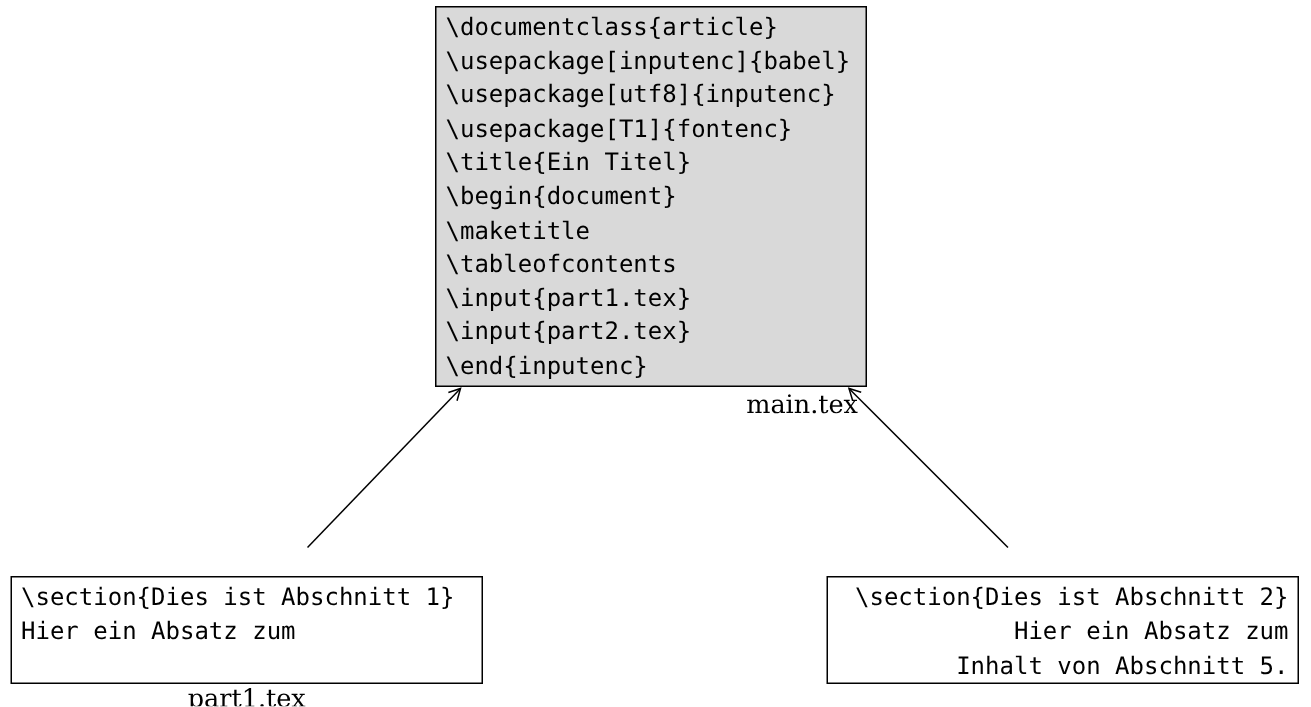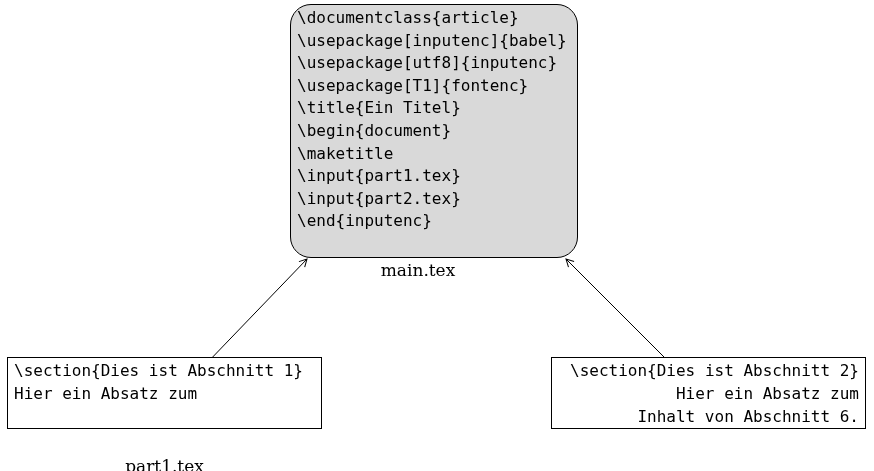--- a/index.html
+++ b/index.html
@@ -28,26 +28,25 @@
     box-sizing: border-box;
     border: 1px solid var(--border, #000000);
     overflow: hidden;
   }
   .mainbox {
     left: 290px;
     top: 4px;
     width: 288px;
     height: 254px;
     background: var(--main-fill, #d9d9d9);
-    border-radius: 21px;
   }
   .partbox {
     width: 315px;
     height: 72px;
-    top: 357px;
+    top: 384px;
     background: var(--part-fill, #ffffff);
   }
   .part1 { left: 7px; }
   .part2 { left: 551px; text-align: right; }
   .code {
     font-family: "DejaVu Sans Mono", monospace;
     font-size: 16px;
     color: var(--text, #000000);
     white-space: pre;
   }
@@ -59,46 +58,46 @@
     padding: 1px 6px;
     line-height: 23px;
   }
   .file-label {
     position: absolute;
     text-align: center;
     font-family: "DejaVu Serif", serif;
     font-size: 17px;
     color: var(--text, #000000);
   }
-  .main-label  { left: 274px; top: 260px; width: 288px; }
+  .main-label  { left: 284px; top: 260px; width: 288px; text-align: right; }
   .part1-label { left: 7px;   top: 456px; width: 315px; }
   .part2-label { left: 551px; top: 444px; width: 315px; }
 </style>
 </head>
 <body>
 
 <div class="canvas">
 
   <svg class="overlay" width="874" height="471" viewBox="0 0 874 471" xmlns="http://www.w3.org/2000/svg">
     <defs>
       <marker id="arrowV" markerWidth="14" markerHeight="14" refX="8.5" refY="5" orient="auto" markerUnits="userSpaceOnUse">
         <path d="M1,1 L8.5,5 L1,9" fill="none" stroke="#000000" stroke-width="1"></path>
       </marker>
     </defs>
     <line x1="205" y1="365" x2="307" y2="259" stroke="#000000" stroke-width="1" marker-end="url(#arrowV)"></line>
     <line x1="672" y1="365" x2="566" y2="259" stroke="#000000" stroke-width="1" marker-end="url(#arrowV)"></line>
   </svg>
 
   <div class="filebox mainbox">
-    <div class="code"><div>\documentclass{article}</div><div>\usepackage[inputenc]{babel}</div><div>\usepackage[utf8]{inputenc}</div><div>\usepackage[T1]{fontenc}</div><div>\title{Ein Titel}</div><div>\begin{document}</div><div>\maketitle</div><div>\input{part1.tex}</div><div>\input{part2.tex}</div><div>\end{inputenc}</div></div>
+    <div class="code"><div>\documentclass{article}</div><div>\usepackage[inputenc]{babel}</div><div>\usepackage[utf8]{inputenc}</div><div>\usepackage[T1]{fontenc}</div><div>\title{Ein Titel}</div><div>\begin{document}</div><div>\maketitle</div><div>\tableofcontents</div><div>\input{part1.tex}</div><div>\input{part2.tex}</div><div>\end{inputenc}</div></div>
   </div>
   <div class="file-label main-label">main.tex</div>
 
   <div class="filebox partbox part1">
     <div class="code"><div>\section{Dies ist Abschnitt 1}</div><div>Hier ein Absatz zum</div></div>
   </div>
   <div class="file-label part1-label">part1.tex</div>
 
   <div class="filebox partbox part2">
-    <div class="code"><div>\section{Dies ist Abschnitt 2}</div><div>Hier ein Absatz zum</div><div>Inhalt von Abschnitt 6.</div></div>
+    <div class="code"><div>\section{Dies ist Abschnitt 2}</div><div>Hier ein Absatz zum</div><div>Inhalt von Abschnitt 5.</div></div>
   </div>
 
 </div>
 
 </body></html>

